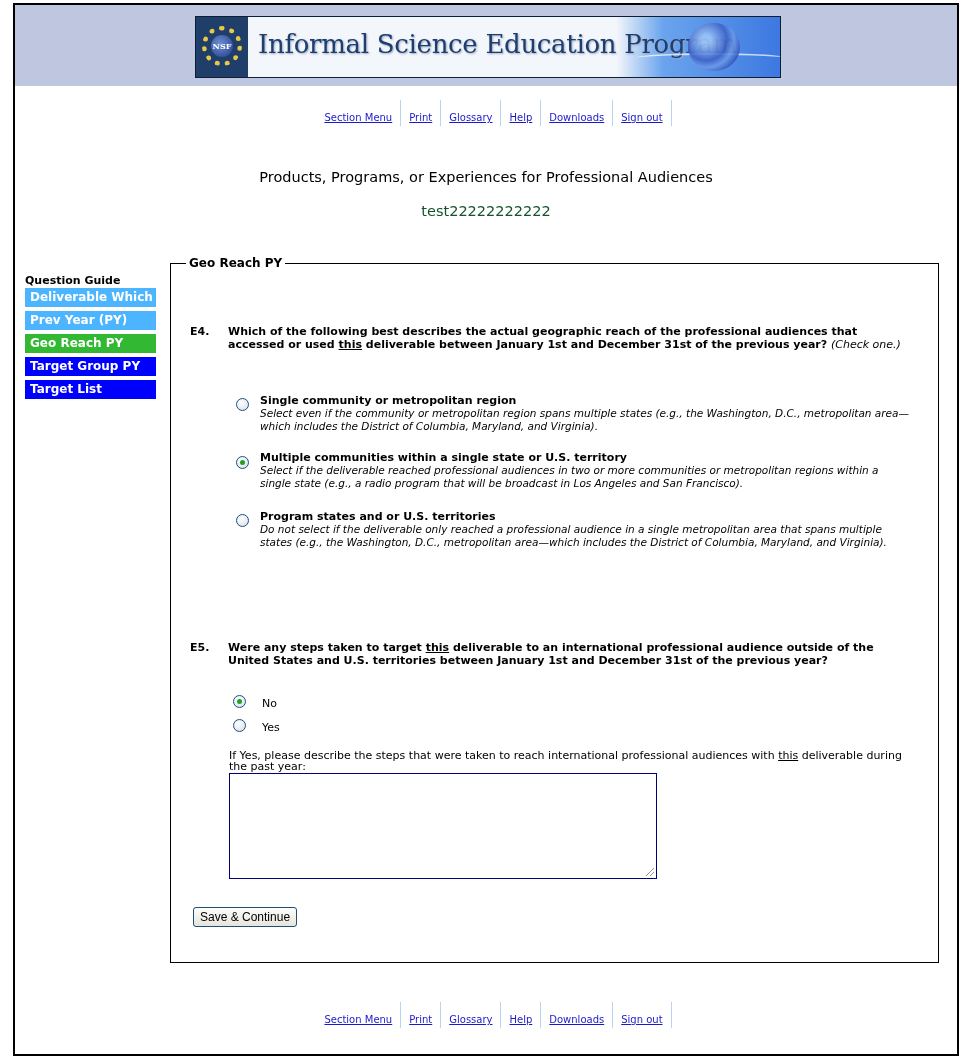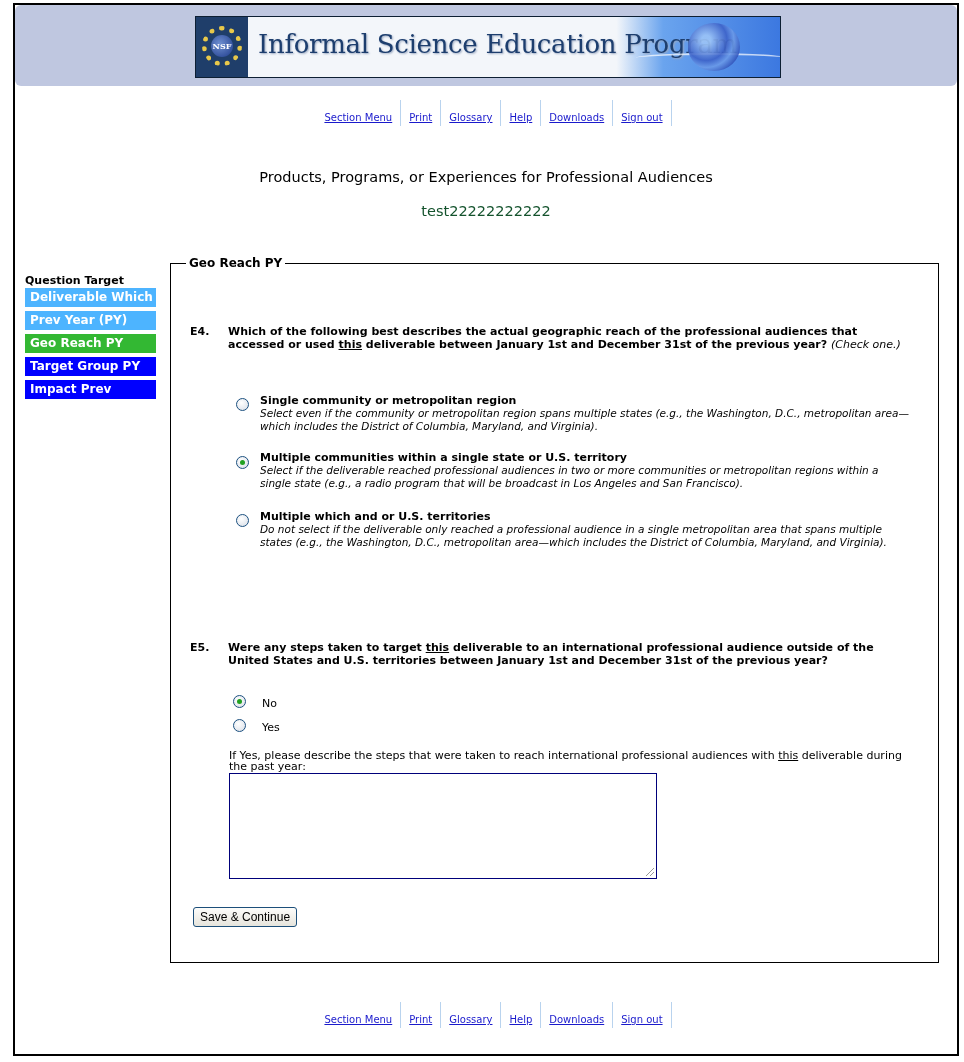--- a/index.html
+++ b/index.html
@@ -1,19 +1,19 @@
 <!DOCTYPE html>
 <html><head>
 <meta charset="utf-8">
 <style>
   * { box-sizing: border-box; }
   html, body { margin: 0; padding: 0; background: #ffffff; }
   body { width: 964px; height: 1062px; position: relative; font-family: "DejaVu Sans", "Liberation Sans", sans-serif; color: #000; }
   .frame { position: absolute; left: 13px; top: 3px; width: 946px; height: 1053px; border: 2px solid #000; background: #fff; }
-  .header { position: absolute; left: 0; top: 0; width: 100%; height: 81px; background: #bfc7e0; border-radius: 6px; }
+  .header { position: absolute; left: 0; top: 0; width: 100%; height: 81px; background: #bfc7e0; }
   .banner { position: absolute; left: 180px; top: 11px; width: 586px; height: 62px; border: 1px solid #0d1f33;
             background: linear-gradient(90deg, #f3f6fa 0%, #f3f6fa 72%, #6aa4ee 80%, #3c78e0 100%); overflow: hidden; }
   .nsf-logo { position: absolute; left: 0; top: 0; width: 52px; height: 60px; background: #1f3e6a; }
   .nsf-logo .ring { position: absolute; left: 6px; top: 9px; width: 40px; height: 40px; border-radius: 50%;
                     border: 5px dotted #e8c84a; }
   .nsf-logo .globe { position: absolute; left: 15px; top: 18px; width: 22px; height: 22px; border-radius: 50%;
                      background: radial-gradient(circle at 40% 40%, #6f8fd0, #1c3a8a); color: #fff; font-size: 8px; font-weight: bold;
                      font-family: "DejaVu Serif", serif; text-align: center; line-height: 22px; }
   .banner-title { position: absolute; left: 62px; top: 12px; font-family: "DejaVu Serif", serif; font-size: 26px; color: #1d3e6e;
                   text-shadow: 1px 1px 2px #9aa8c0; letter-spacing: -0.3px; white-space: nowrap; }
@@ -81,26 +81,26 @@
   </div>
 
   <div class="toplinks">
     <span class="navlink"><a>Section Menu</a></span><span class="navlink"><a>Print</a></span><span class="navlink"><a>Glossary</a></span><span class="navlink"><a>Help</a></span><span class="navlink"><a>Downloads</a></span><span class="navlink"><a>Sign out</a></span>
   </div>
 
   <div class="page-title">Products, Programs, or Experiences for Professional Audiences</div>
   <div class="record-name">test22222222222</div>
 
   <div class="guide">
-    <div class="guide-title">Question Target</div>
+    <div class="guide-title">Question Guide</div>
     <a class="guide-item" style="background:#4db4ff">Deliverable Which</a>
     <a class="guide-item" style="background:#4db4ff">Prev Year (PY)</a>
     <a class="guide-item" style="background:#33b833">Geo Reach PY</a>
     <a class="guide-item" style="background:#0000ff">Target Group PY</a>
-    <a class="guide-item" style="background:#0000ff">Impact Prev</a>
+    <a class="guide-item" style="background:#0000ff">Target List</a>
   </div>
 
   <div class="fieldset">
     <div class="legend">Geo Reach PY</div>
 
     <div class="q" style="left:19px; top:61px; width:720px;">
       <span class="num">E4.</span>
       <span class="text" style="width:680px;"><span>Which of the following best describes the actual geographic reach of the professional audiences that accessed or used </span><u>this</u><span> deliverable between January 1st and December 31st of the previous year? </span><span class="hint">(Check one.)</span></span>
     </div>
 
@@ -111,21 +111,21 @@
     </div>
 
     <div class="opt" style="top:187px;">
       <span class="radio checked" style="top:5px;"></span>
       <span class="opt-label">Multiple communities within a single state or U.S. territory</span>
       <span class="opt-desc">Select if the deliverable reached professional audiences in two or more communities or metropolitan regions within a single state (e.g., a radio program that will be broadcast in Los Angeles and San Francisco).</span>
     </div>
 
     <div class="opt" style="top:246px;">
       <span class="radio" style="top:4px;"></span>
-      <span class="opt-label">Multiple which and or U.S. territories</span>
+      <span class="opt-label">Program states and or U.S. territories</span>
       <span class="opt-desc">Do not select if the deliverable only reached a professional audience in a single metropolitan area that spans multiple states (e.g., the Washington, D.C., metropolitan area—which includes the District of Columbia, Maryland, and Virginia).</span>
     </div>
 
 
     <div class="q" style="left:19px; top:377px; width:720px;">
       <span class="num">E5.</span>
       <span class="text" style="width:680px;"><span>Were any steps taken to target </span><u>this</u><span> deliverable to an international professional audience outside of the United States and U.S. territories between January 1st and December 31st of the previous year?</span></span>
     </div>
 
     <div class="yn" style="top:431px;">

